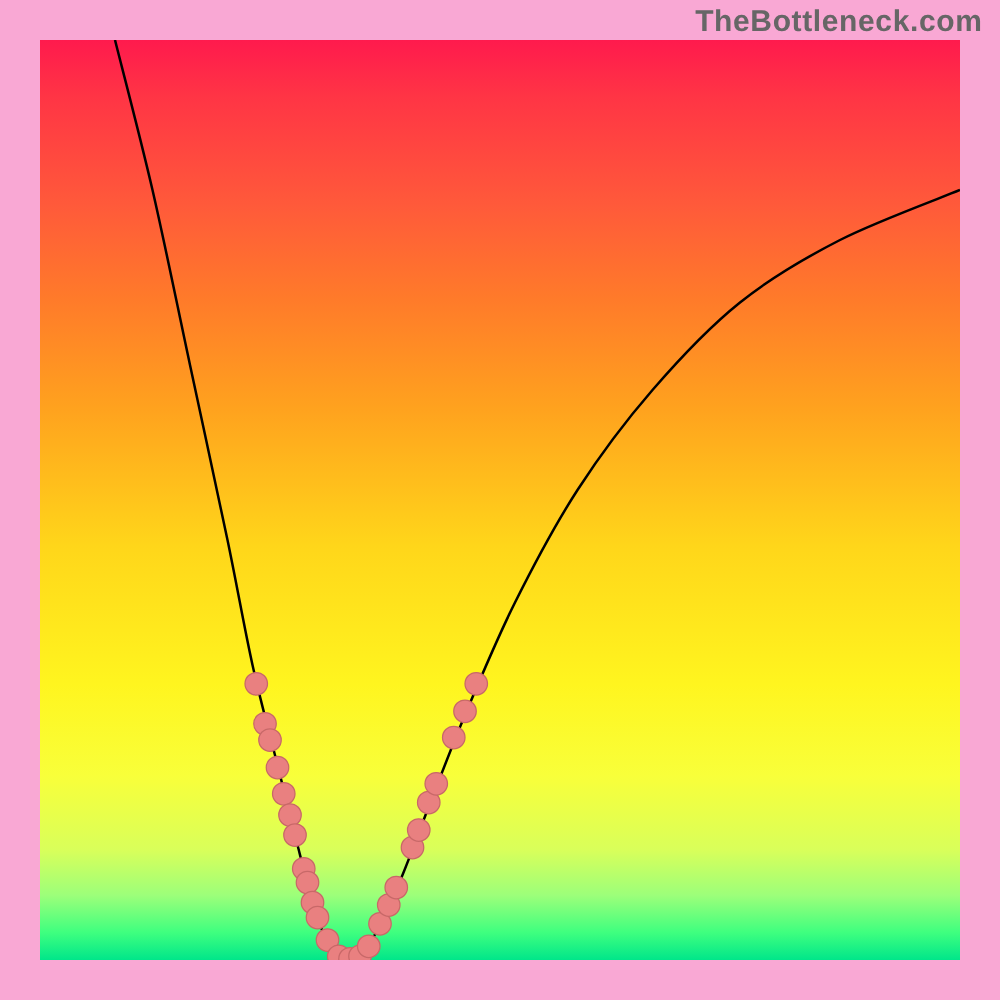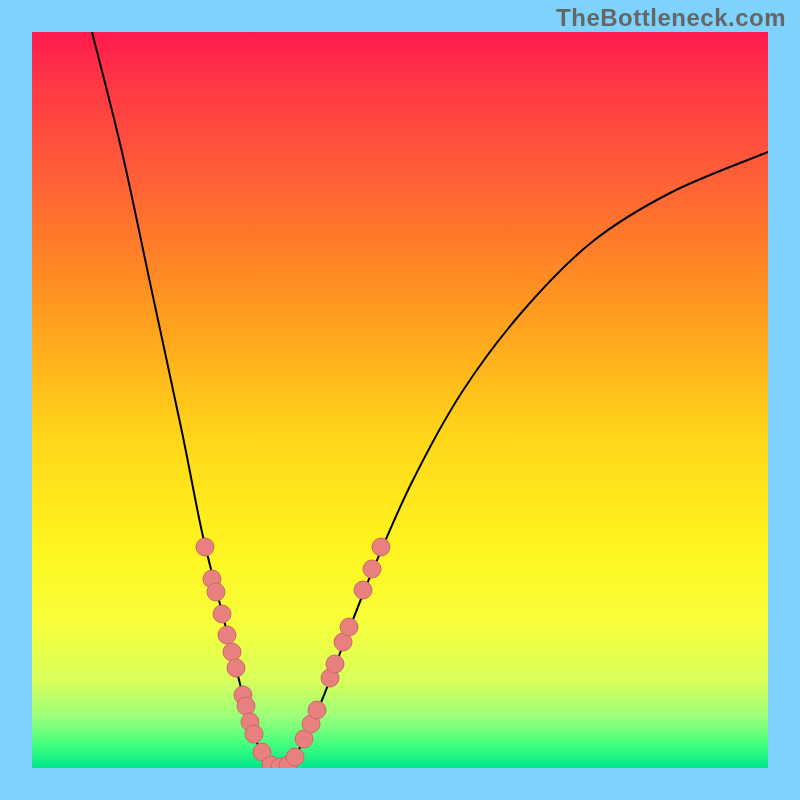--- a/index.html
+++ b/index.html
@@ -10,21 +10,21 @@
     overflow: hidden;
     background: #000;
     font-family: Arial, Helvetica, sans-serif;
   }
   .frame {
     position: absolute;
     top: 0;
     left: 0;
     width: 800px;
     height: 800px;
-    background: #7dd3fc;
+    background: #f9a8d4;
   }
   .plot-area {
     position: absolute;
     top: 32px;
     left: 32px;
     width: 736px;
     height: 736px;
     background: linear-gradient(
       to bottom,
       #ff1a4d 0%,

